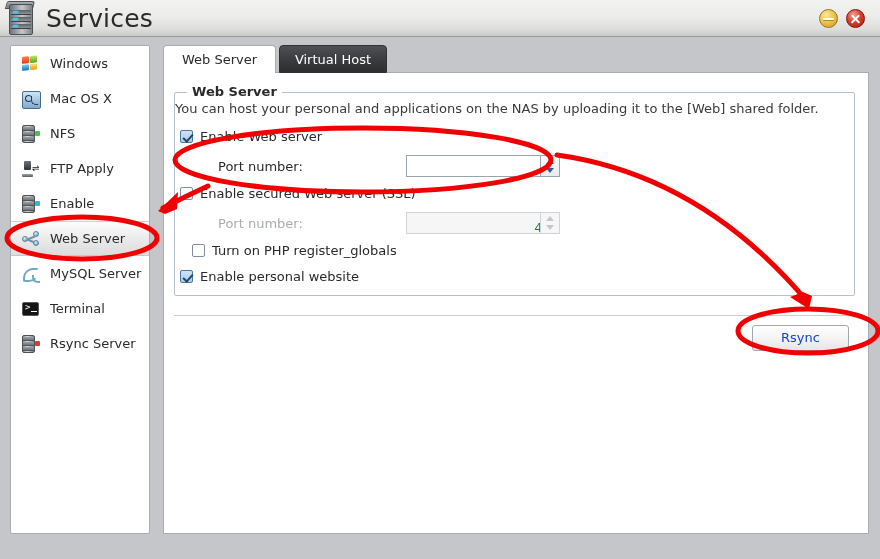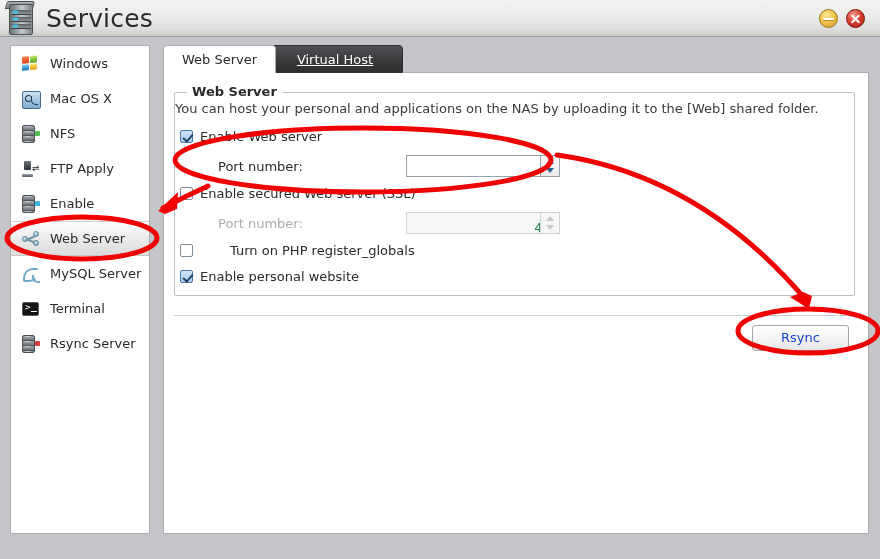--- a/index.html
+++ b/index.html
@@ -226,26 +226,25 @@
   }
   .tab.active {
     left: 0; width: 113px;
     background: #ffffff;
     border: 1px solid #a9adb2;
     border-bottom: none;
     color: #2a2a2a;
     z-index: 3;
   }
   .tab.inactive {
-    left: 104px; width: 136px;
+    left: 116px; width: 108px;
     background: linear-gradient(to bottom, #4f5053 0%, #3a3b3d 55%, #2d2e30 100%);
     border: 1px solid #303133;
     color: #ffffff;
     z-index: 2;
-    text-decoration: underline;
   }
 
   
   #panel {
     position: absolute;
     left: 163px; top: 72px;
     width: 706px; height: 462px;
     background: #ffffff;
     border: 1px solid #a9adb2;
     box-sizing: border-box;
@@ -275,21 +274,21 @@
     font-size: 13px;
     color: #3a3a3a;
     white-space: nowrap;
   }
 
   .row { position: absolute; display: flex; align-items: center; }
   #row-enable-web    { left: 16px; top: 56px; }
   #row-port-http     { left: 16px; top: 82px; }
   #row-enable-ssl    { left: 16px; top: 113px; }
   #row-port-https    { left: 16px; top: 139px; }
-  #row-php-globals   { left: 16px; top: 170px; gap: 30px; }
+  #row-php-globals   { left: 28px; top: 170px; }
   #row-personal-site { left: 16px; top: 196px; }
 
   .cbx {
     width: 13px; height: 13px;
     border: 1px solid #7f8c99;
     border-radius: 2px;
     background: #ffffff;
     box-sizing: border-box;
     position: relative;
     flex: 0 0 13px;

